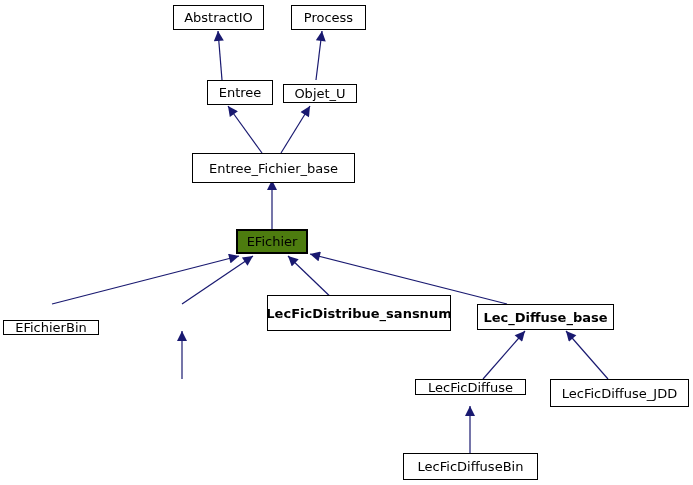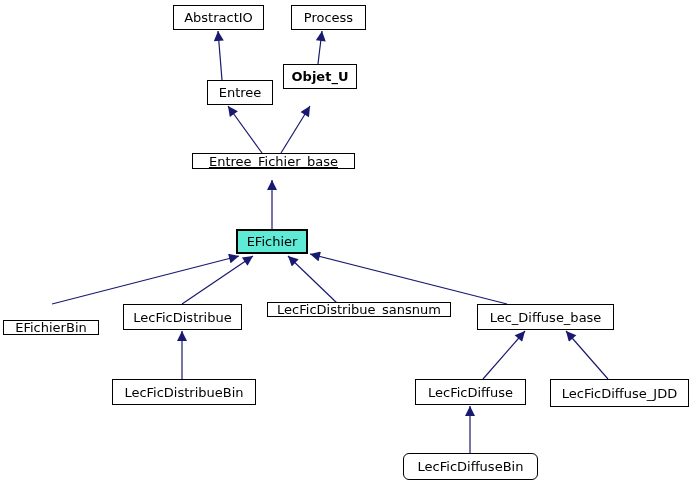--- a/index.html
+++ b/index.html
@@ -30,38 +30,38 @@
     color: #000000;
     font-size: 13px;
     line-height: 1;
     display: flex;
     align-items: center;
     justify-content: center;
     white-space: nowrap;
     cursor: pointer;
   }
   .node--current {
-    background: #5eead4;
+    background: #4d7c0f;
     border-width: 2px;
   }
   
   #n-abstractio       { left: 173px; top:   5px; width:  91px; height: 25px; }
   #n-process          { left: 291px; top:   5px; width:  75px; height: 25px; }
   #n-entree           { left: 207px; top:  80px; width:  66px; height: 25px; }
-  #n-objet-u          { left: 283px; top:  64px; width:  74px; height: 25px; font-weight: bold; }
-  #n-entree-fichier-base { left: 192px; top: 153px; width: 163px; height: 16px; text-decoration: underline; }
+  #n-objet-u          { left: 283px; top:  84px; width:  74px; height: 19px; }
+  #n-entree-fichier-base { left: 192px; top: 153px; width: 163px; height: 30px; }
   #n-efichier         { left: 236px; top: 229px; width:  72px; height: 25px; }
   #n-efichierbin      { left:   3px; top: 320px; width:  96px; height: 15px; }
   #n-lecficdistribue  { left: 123px; top: 304px; width: 119px; height: 26px; }
-  #n-lecficdistribue-sansnum { left: 267px; top: 302px; width: 184px; height: 15px; }
-  #n-lec-diffuse-base { left: 477px; top: 304px; width: 137px; height: 26px; }
+  #n-lecficdistribue-sansnum { left: 267px; top: 295px; width: 184px; height: 36px; font-weight: bold; }
+  #n-lec-diffuse-base { left: 477px; top: 304px; width: 137px; height: 26px; font-weight: bold; }
   #n-lecficdistribuebin { left: 112px; top: 379px; width: 144px; height: 26px; }
-  #n-lecficdiffuse    { left: 415px; top: 379px; width: 111px; height: 26px; }
+  #n-lecficdiffuse    { left: 415px; top: 379px; width: 111px; height: 16px; }
   #n-lecficdiffuse-jdd { left: 550px; top: 379px; width: 139px; height: 28px; }
-  #n-lecficdiffusebin { left: 403px; top: 453px; width: 135px; height: 27px; border-radius: 6px; }
+  #n-lecficdiffusebin { left: 403px; top: 453px; width: 135px; height: 27px; }
 </style>
 </head>
 <body>
 
 <div class="diagram">
 
   <svg class="edges" width="693" height="485" viewBox="0 0 693 485" xmlns="http://www.w3.org/2000/svg">
     <defs>
       <marker id="arrowhead" viewBox="0 0 10 10" refX="10" refY="5" markerUnits="userSpaceOnUse" markerWidth="12" markerHeight="10" orient="auto">
         <path d="M 0 0 L 10 5 L 0 10 z" fill="#191970"></path>
@@ -83,21 +83,19 @@
     <line x1="470" y1="453" x2="470" y2="406" stroke="#191970" stroke-width="1.2" marker-end="url(#arrowhead)"></line>
   </svg>
 
   <div class="node" id="n-abstractio">AbstractIO</div>
   <div class="node" id="n-process">Process</div>
   <div class="node" id="n-entree">Entree</div>
   <div class="node" id="n-objet-u">Objet_U</div>
   <div class="node" id="n-entree-fichier-base">Entree_Fichier_base</div>
   <div class="node node--current" id="n-efichier">EFichier</div>
   <div class="node" id="n-efichierbin">EFichierBin</div>
-  <div class="node" id="n-lecficdistribue">LecFicDistribue</div>
   <div class="node" id="n-lecficdistribue-sansnum">LecFicDistribue_sansnum</div>
   <div class="node" id="n-lec-diffuse-base">Lec_Diffuse_base</div>
-  <div class="node" id="n-lecficdistribuebin">LecFicDistribueBin</div>
   <div class="node" id="n-lecficdiffuse">LecFicDiffuse</div>
   <div class="node" id="n-lecficdiffuse-jdd">LecFicDiffuse_JDD</div>
   <div class="node" id="n-lecficdiffusebin">LecFicDiffuseBin</div>
 
 </div>
 
 </body></html>

